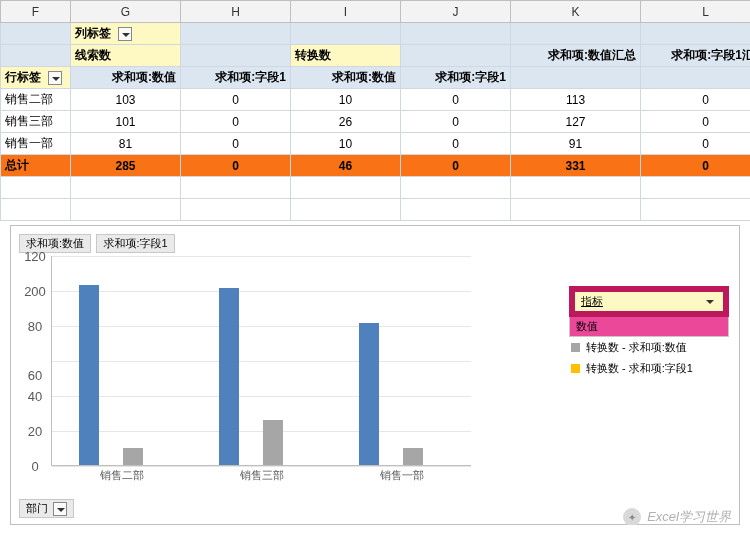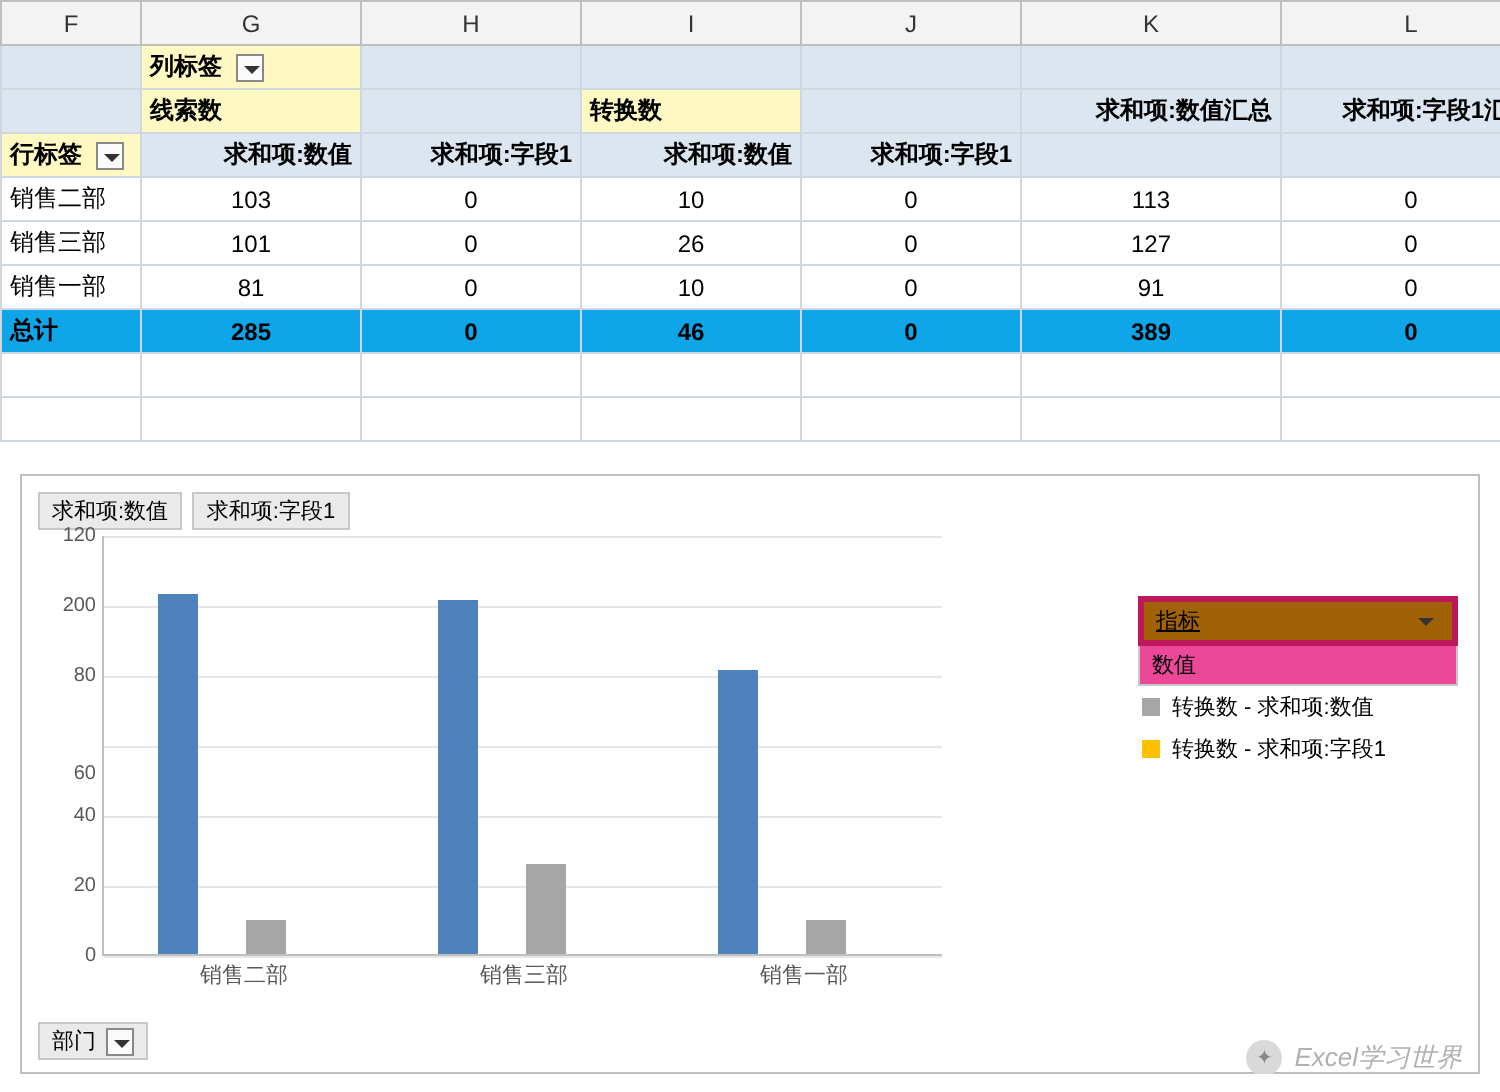--- a/index.html
+++ b/index.html
@@ -23,56 +23,56 @@
     background: #f3f3f3;
     font-weight: normal;
     text-align: center;
     color: #333;
     border: 1px solid #bfbfbf;
   }
   .pv-lbl { background: #dce6f1; font-weight: bold; }
   .pv-hdr { background: #dce6f1; font-weight: bold; text-align: right; }
   .pv-hdr-l { background: #fef9c3; font-weight: bold; text-align: left; }
   .num { text-align: center; }
-  .tot td { background: #0ea5e9; font-weight: bold; }
+  .tot td { background: #f97316; font-weight: bold; }
   .dd {
     display: inline-block; width: 14px; height: 14px;
     border: 1px solid #888; background: #fafafa;
     position: relative; vertical-align: middle; margin-left: 4px;
   }
   .dd::after {
     content: ""; position: absolute; left: 3px; top: 5px;
     border-left: 4px solid transparent; border-right: 4px solid transparent;
     border-top: 4px solid #333;
   }
   .chartbox {
-    margin: 16px 10px 0 10px;
+    margin: 4px 10px 0 10px;
     border: 1px solid #bfbfbf;
     background: #fff;
     padding: 8px 8px 6px 8px;
     position: relative;
     height: 300px;
   }
   .chip {
     display: inline-block; background: #eaeaea; border: 1px solid #c8c8c8;
     font-size: 11px; padding: 1px 6px; margin-right: 2px;
   }
   .plot {
     position: absolute; left: 40px; top: 30px; width: 420px; height: 210px;
     border-left: 1px solid #bfbfbf; border-bottom: 1px solid #bfbfbf;
   }
   .grid { position: absolute; left: 0; right: 0; border-top: 1px solid #e6e6e6; }
-  .ylab { position: absolute; left: -30px; width: 26px; text-align: right; font-size: 10px; color: #595959; transform: translateY(-50%); }
+  .ylab { position: absolute; left: -30px; width: 26px; text-align: center; font-size: 13px; color: #595959; transform: translateY(-50%); }
   .xcat { position: absolute; bottom: -18px; font-size: 11px; color: #595959; text-align: center; width: 120px; transform: translateX(-60px); }
   .bar { position: absolute; bottom: 0; width: 20px; }
   .legend {
     position: absolute; right: 10px; top: 60px; width: 160px; font-size: 11px;
   }
   .lg-hdr {
-    background: #a16207; border: 3px solid #be185d;
+    background: #fef9c3; border: 6px solid #be185d;
     padding: 2px 6px; display: flex; justify-content: space-between; align-items: center; text-decoration: underline;
   }
   .lg-sub { background: #ec4899; border: 1px solid #c8c8c8; border-top: none; padding: 2px 6px; }
   .lg-item { padding: 3px 2px; display: flex; align-items: center; gap: 6px; }
   .sw { width: 9px; height: 9px; display: inline-block; }
   .footer-chip {
     position: absolute; left: 8px; bottom: 6px;
   }
   .watermark {
     position: absolute; right: 8px; bottom: -2px;
@@ -169,21 +169,21 @@
     <td class="num">0</td>
     <td class="num">91</td>
     <td class="num">0</td>
   </tr>
   <tr class="tot">
     <td>总计</td>
     <td class="num">285</td>
     <td class="num">0</td>
     <td class="num">46</td>
     <td class="num">0</td>
-    <td class="num">389</td>
+    <td class="num">331</td>
     <td class="num">0</td>
   </tr>
   <tr>
         <td></td>
         <td></td>
         <td></td>
         <td></td>
         <td></td>
         <td></td>
         <td></td>

